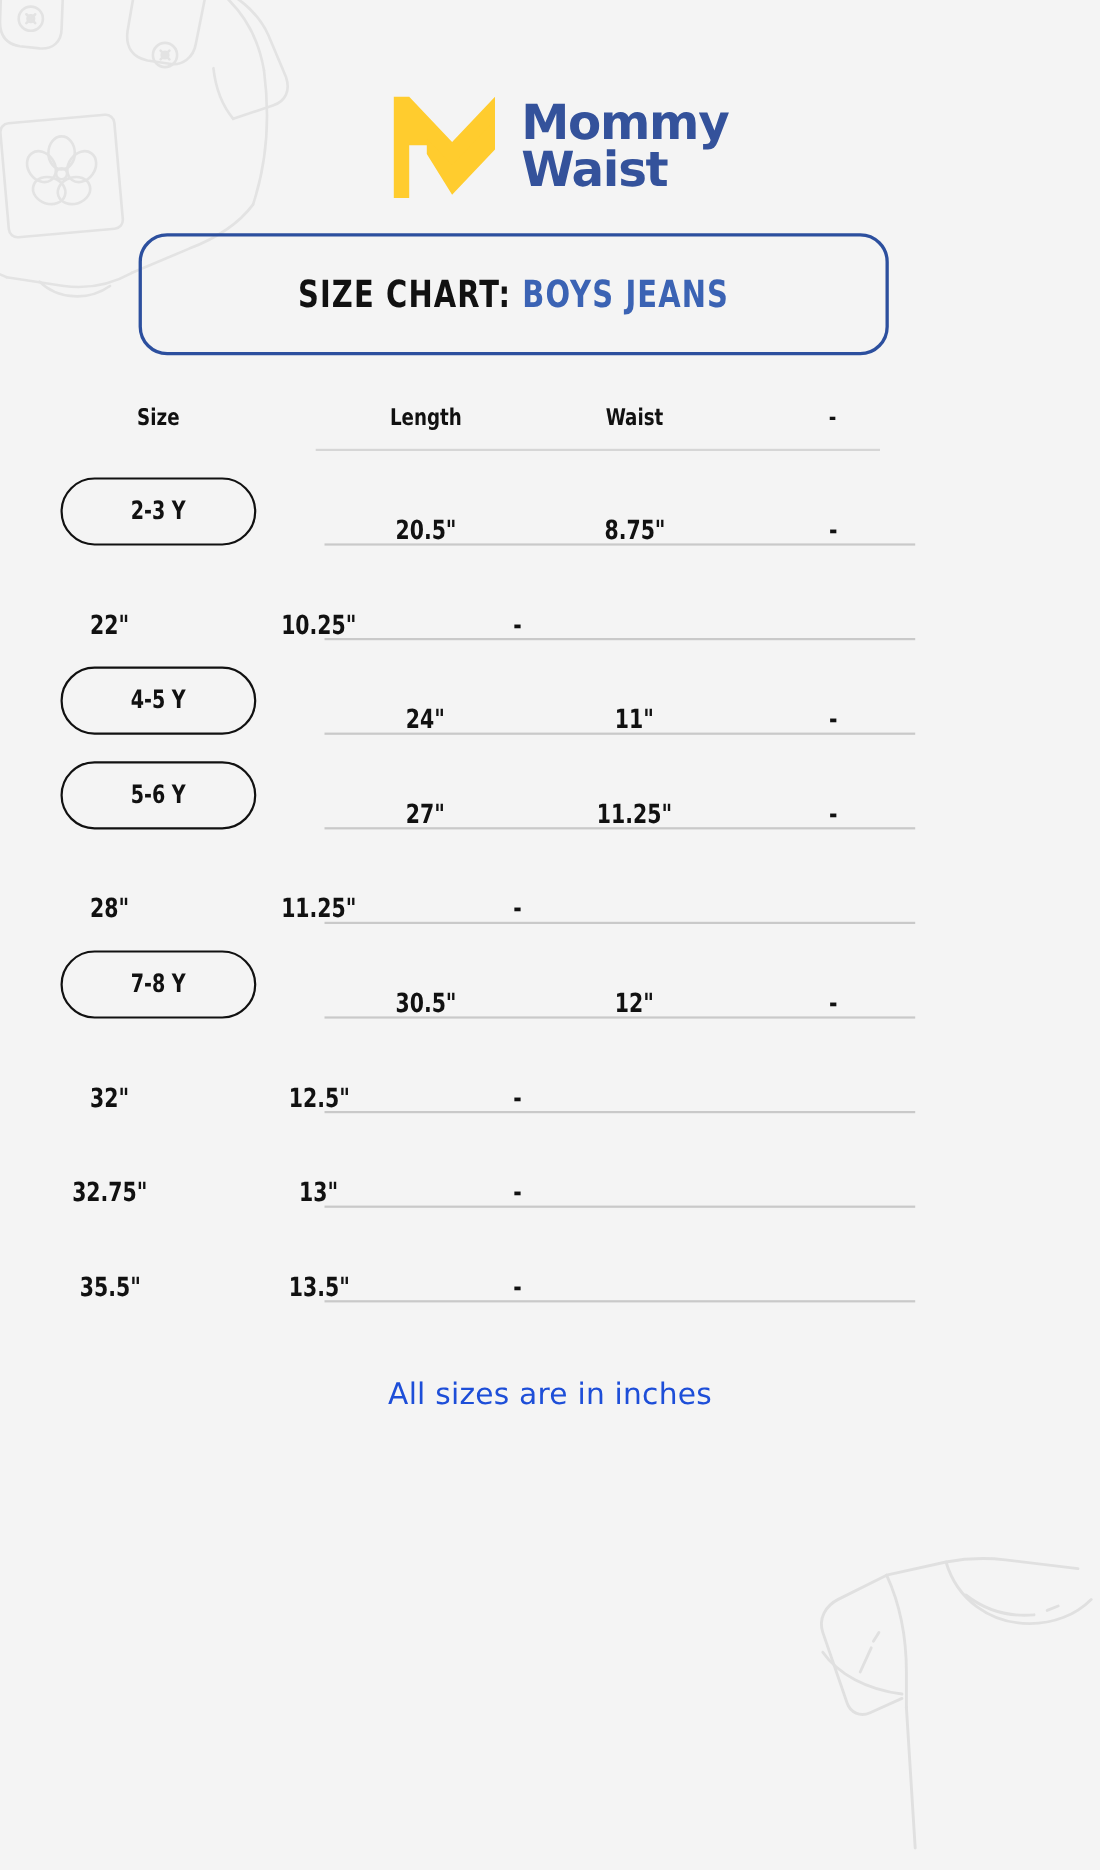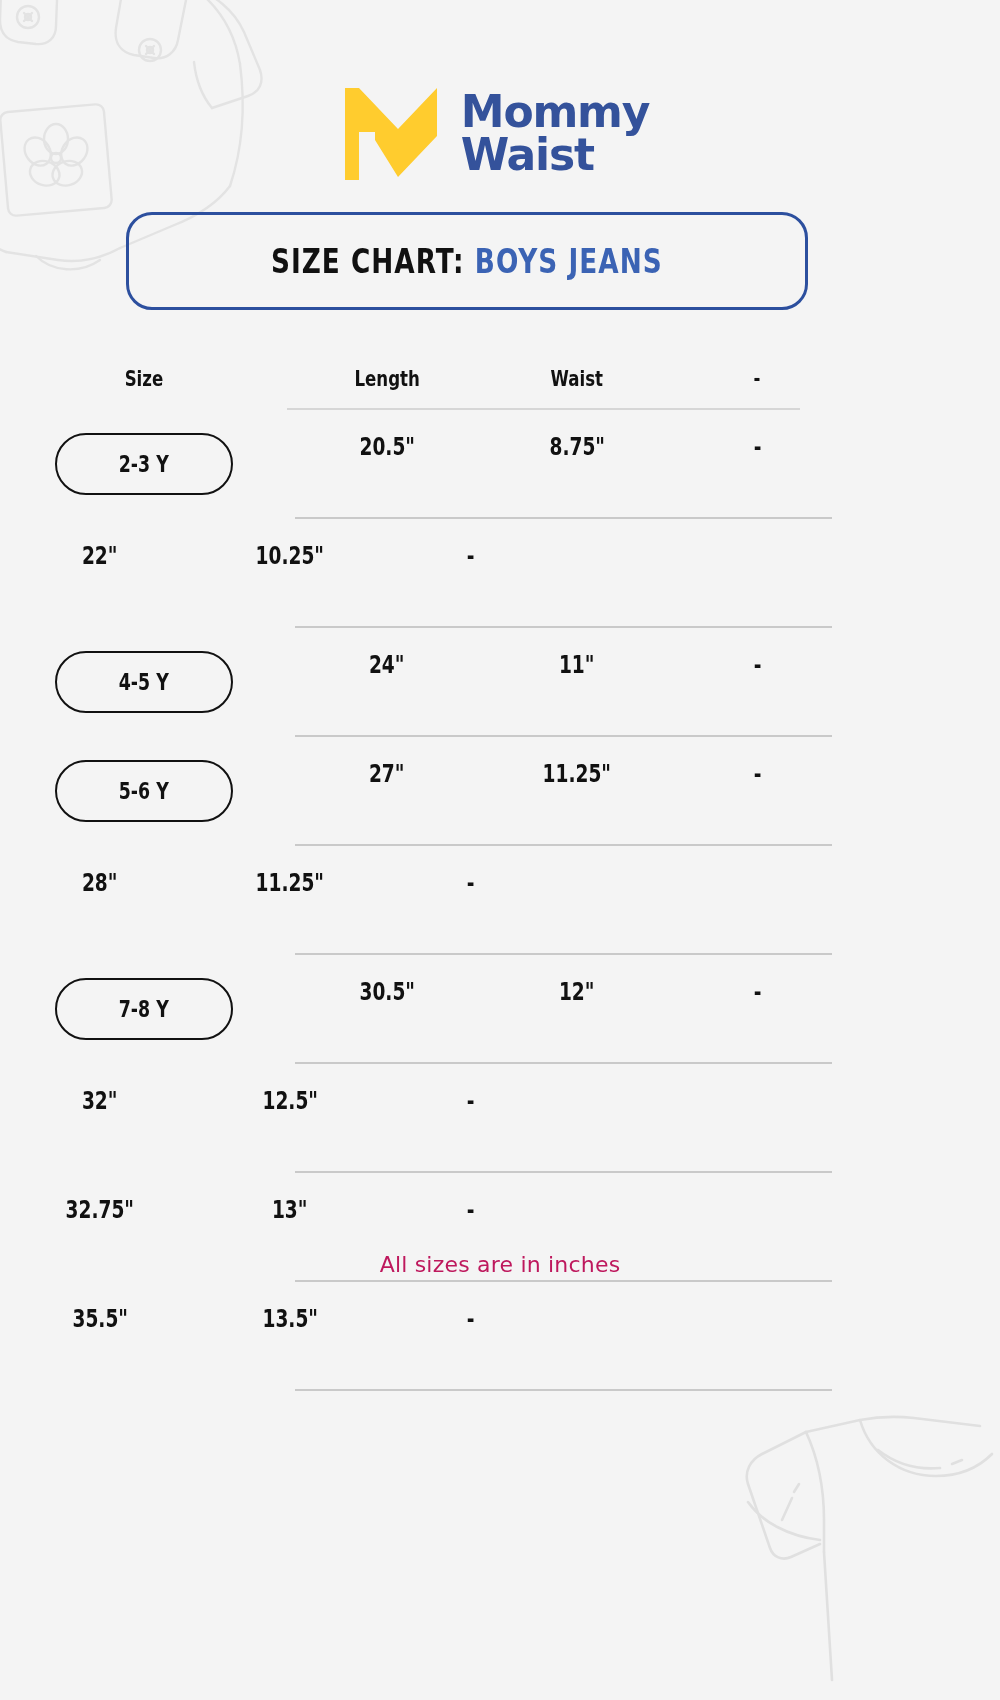--- a/index.html
+++ b/index.html
@@ -29,21 +29,21 @@
     position: relative;
     z-index: 2;
     width: 1000px;
     height: 1700px;
     box-sizing: border-box;
   }
 
   
   .logo-block {
     position: absolute;
-    left: 0;
+    left: 13px;
     top: 82px;
     width: 988px;
     display: flex;
     justify-content: center;
     align-items: center;
     gap: 14px;
   }
   .logo-mark {
     width: 108px;
     height: 104px;
@@ -62,21 +62,21 @@
     letter-spacing: -1.2px;
     color: #34529b;
   }
 
   
   .title-banner {
     position: absolute;
     left: 126px;
     top: 212px;
     width: 682px;
-    height: 98px;
+    height: 111px;
     box-sizing: border-box;
     border: 3px solid #2c4f9e;
     border-radius: 26px;
     display: flex;
     align-items: center;
     justify-content: center;
     background: transparent;
   }
   .title-text {
     font-family: "DejaVu Sans Condensed", "Liberation Sans Narrow", "Liberation Sans", sans-serif;
@@ -121,22 +121,21 @@
     font-size: 21px;
     color: #111111;
     transform: scaleX(0.88);
     display: inline-block;
   }
 
   .data-row {
     position: relative;
     height: 86px;
     display: flex;
-    align-items: flex-start;
-    margin-top: 23px;
+    align-items: flex-end;
   }
   .data-row .rule {
     position: absolute;
     left: 295px;
     width: 537px;
     bottom: 0;
     height: 2px;
     background: #c9c9c9;
   }
 
@@ -173,22 +172,22 @@
 
   
   .footnote {
     position: absolute;
     left: 0;
     top: 1252px;
     width: 1000px;
     text-align: center;
     font-family: "DejaVu Sans", sans-serif;
     font-weight: 400;
-    font-size: 22px;
-    color: #be185d;
+    font-size: 27px;
+    color: #1d4ed8;
     letter-spacing: 0.2px;
   }
 </style>
 </head>
 <body>
 
 <svg class="watermark wm-romper" width="340" height="360" viewBox="0 0 340 360" fill="none" stroke="#e3e3e3" stroke-width="2.4" stroke-linecap="round" stroke-linejoin="round">
   <path d="M18 60 C 16 36, 30 16, 56 12 L 150 4"></path>
   <path d="M150 4 C 196 0, 240 12, 268 40 C 286 58, 296 80, 300 104"></path>
   <path d="M300 104 C 306 150, 302 190, 290 226"></path>

